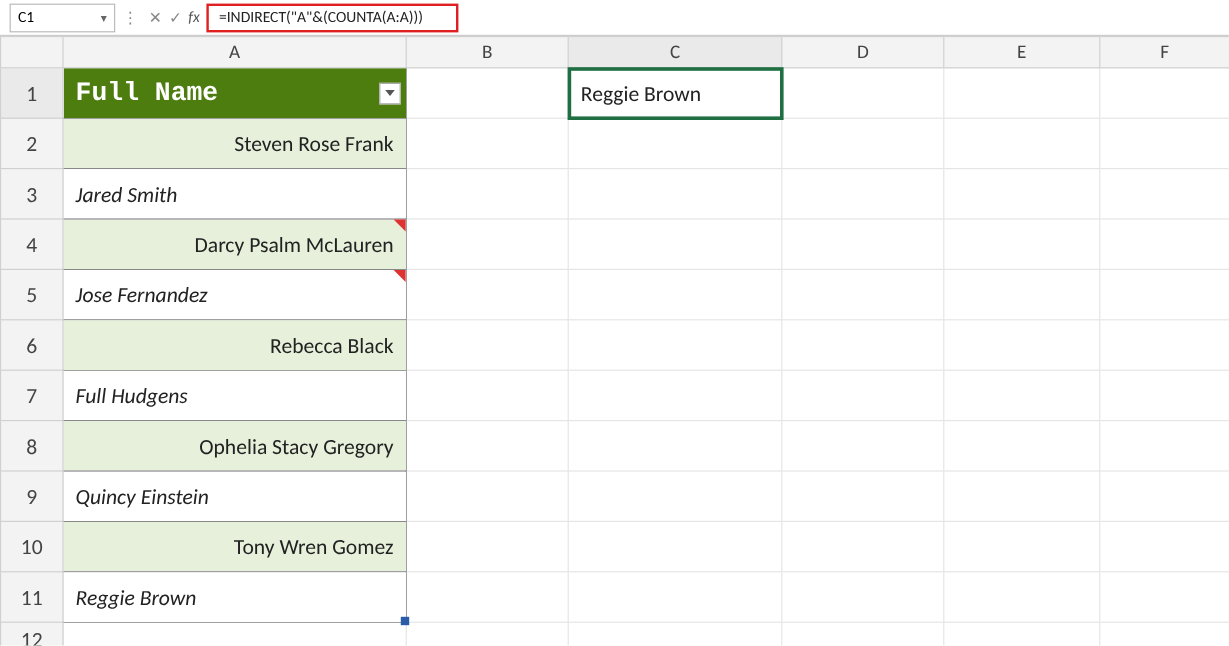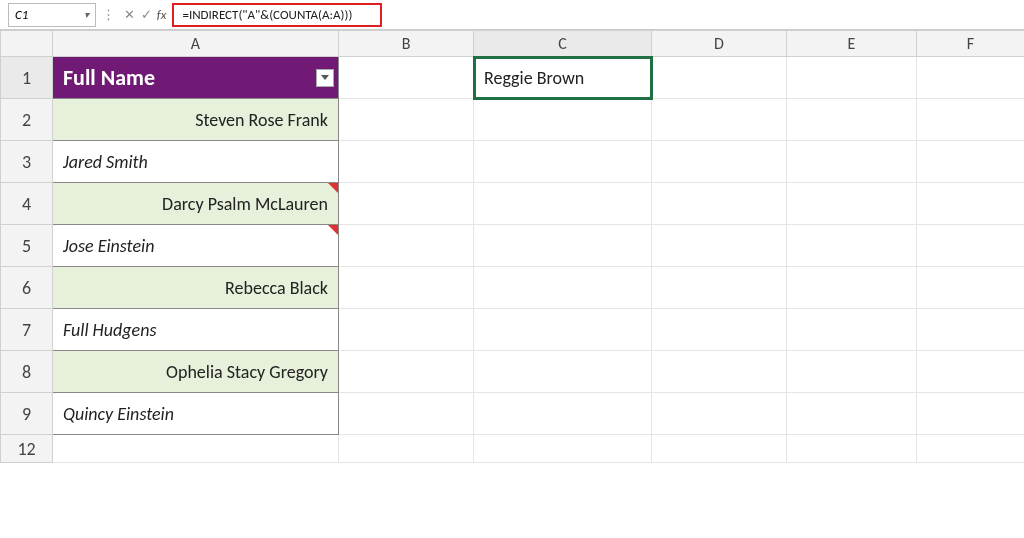--- a/index.html
+++ b/index.html
@@ -22,21 +22,20 @@
     .name-box {
       width: 88px;
       height: 24px;
       border: 1px solid #bbb;
       background: #fff;
       font-size: 13px;
       padding: 2px 6px;
       display: flex;
       align-items: center;
       justify-content: space-between;
-      font-style: italic;
     }
     .name-box-arrow {
       font-size: 10px;
       color: #666;
     }
     .fb-sep {
       margin: 0 6px;
       color: #888;
       font-size: 13px;
     }
@@ -108,26 +107,27 @@
       height: 42px;
       padding: 0 10px;
       color: #222;
       position: relative;
       vertical-align: middle;
     }
     td.data-col {
       border: 1px solid #888;
     }
     td.header-cell {
-      background: #701a75;
+      background: #4d7c0f;
       color: #fff;
       font-weight: bold;
       font-size: 22px;
       border: 1px solid #888;
       position: relative;
+      font-family: Liberation Mono, monospace;
     }
     .filter-btn {
       position: absolute;
       right: 4px;
       top: 50%;
       transform: translateY(-50%);
       width: 18px;
       height: 18px;
       background: #fff;
       border: 1px solid #aaa;
@@ -255,21 +255,21 @@
       </td>
       <td></td>
       <td></td>
       <td></td>
       <td></td>
       <td></td>
     </tr>
     <tr>
       <th class="row-hdr">5</th>
       <td class="data-col odd-data">
-        <span>Jose  Einstein</span>
+        <span>Jose  Fernandez</span>
         <span class="comment-marker"></span>
       </td>
       <td></td>
       <td></td>
       <td></td>
       <td></td>
       <td></td>
     </tr>
     <tr>
       <th class="row-hdr">6</th>
@@ -294,20 +294,41 @@
       <td class="data-col even-data"><span>Ophelia Stacy Gregory</span></td>
       <td></td>
       <td></td>
       <td></td>
       <td></td>
       <td></td>
     </tr>
     <tr>
       <th class="row-hdr">9</th>
       <td class="data-col odd-data"><span>Quincy  Einstein</span></td>
+      <td></td>
+      <td></td>
+      <td></td>
+      <td></td>
+      <td></td>
+    </tr>
+    <tr>
+      <th class="row-hdr">10</th>
+      <td class="data-col even-data"><span>Tony Wren Gomez</span></td>
+      <td></td>
+      <td></td>
+      <td></td>
+      <td></td>
+      <td></td>
+    </tr>
+    <tr>
+      <th class="row-hdr">11</th>
+      <td class="data-col odd-data">
+        <span>Reggie  Brown</span>
+        <span class="autofill-handle"></span>
+      </td>
       <td></td>
       <td></td>
       <td></td>
       <td></td>
       <td></td>
     </tr>
     <tr class="last-row">
       <th class="row-hdr">12</th>
       <td></td>
       <td></td>

